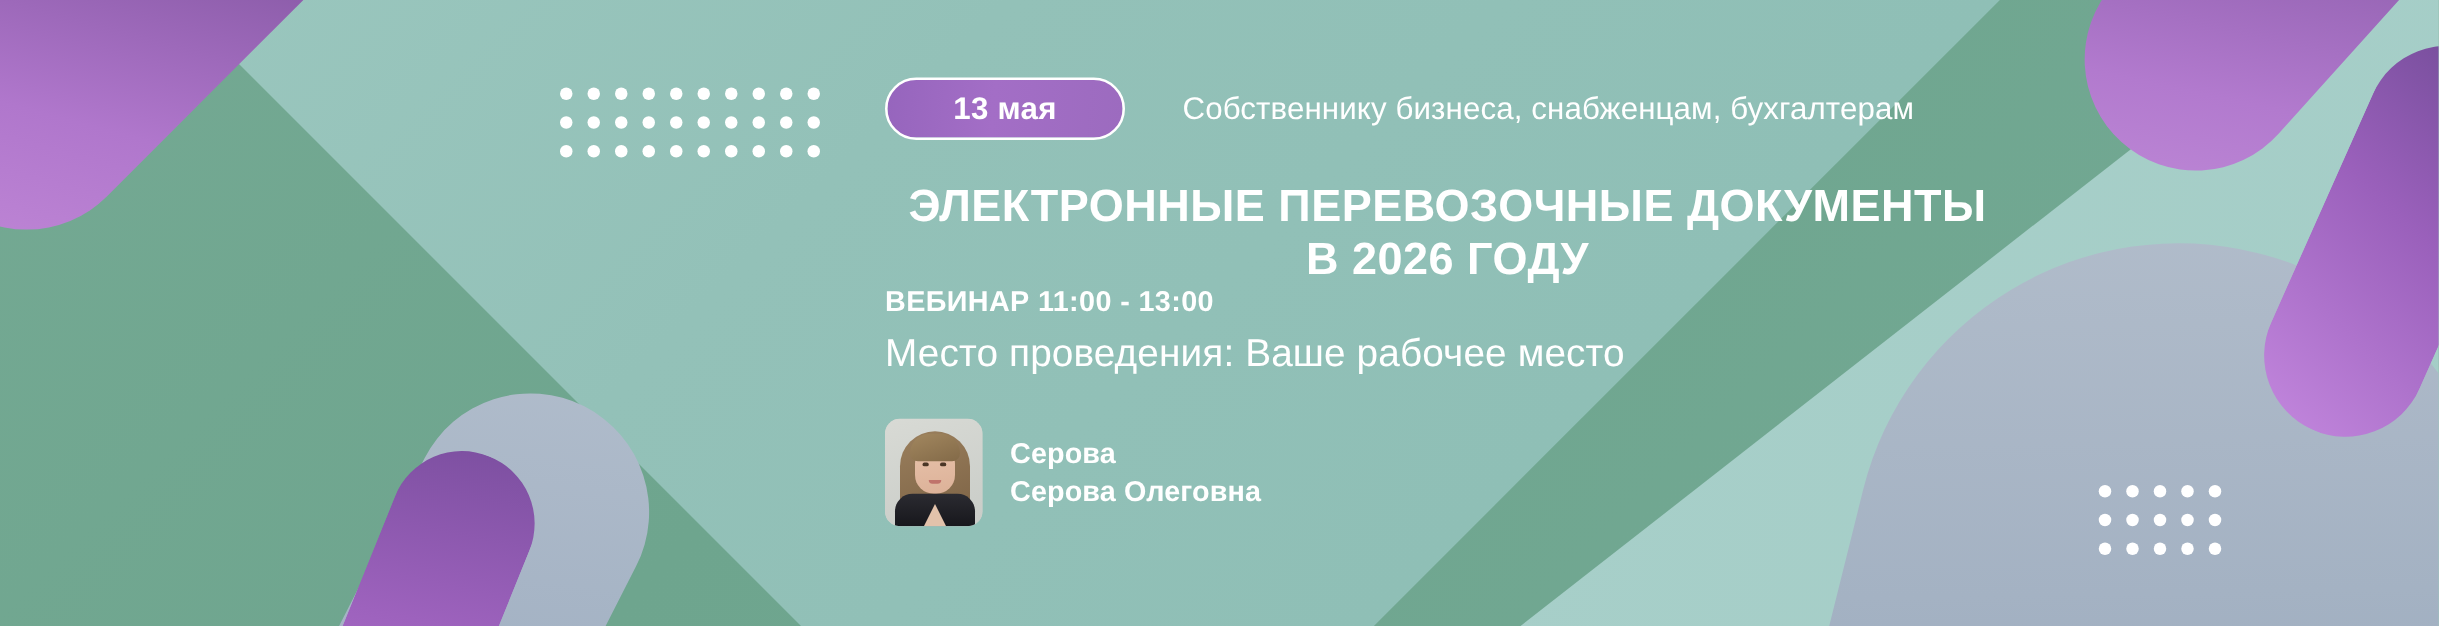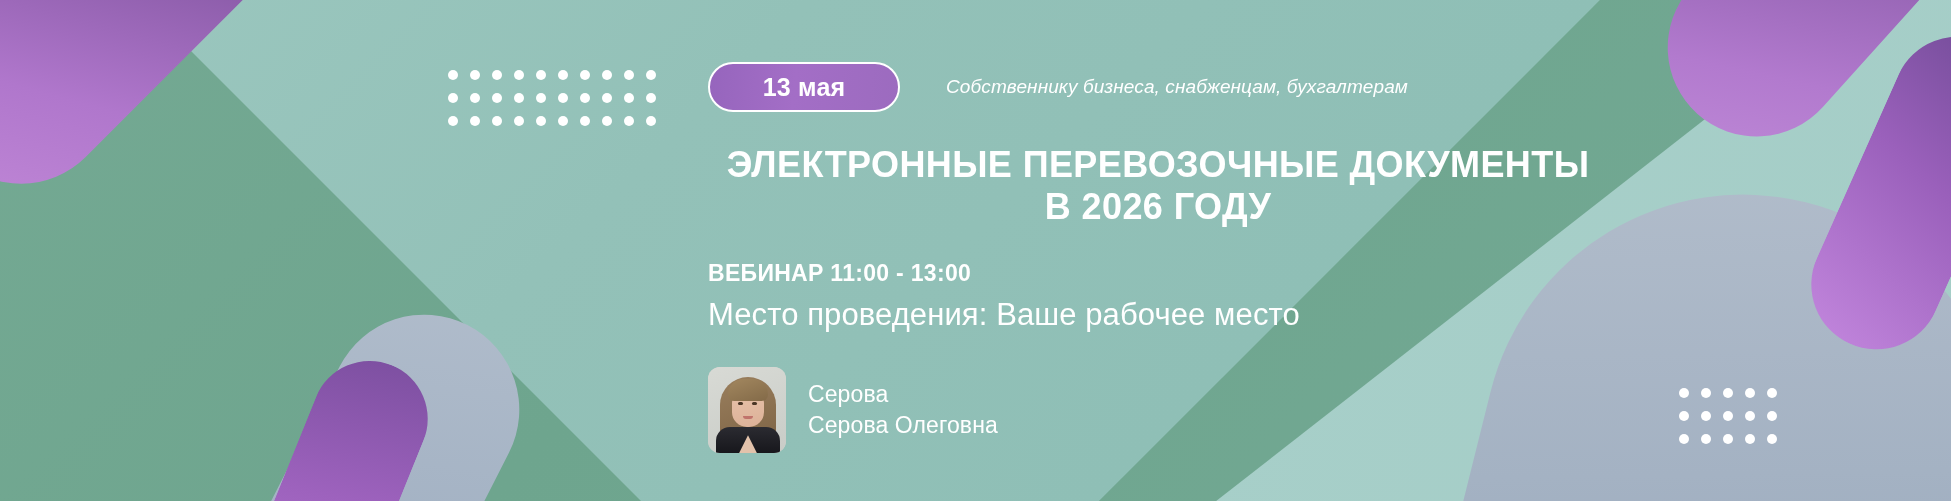--- a/index.html
+++ b/index.html
@@ -183,41 +183,40 @@
     color: #ffffff;
     font-size: 25px;
     font-weight: 700;
     letter-spacing: 0.2px;
     line-height: 1;
     white-space: nowrap;
   }
 
   .audience {
     color: #ffffff;
-    font-size: 19px;
+    font-size: 25px;
     font-weight: 400;
     letter-spacing: 0.1px;
     white-space: nowrap;
-    font-style: italic;
   }
 
   .headline {
     margin-top: 26px;
     color: #ffffff;
     font-size: 36px;
     font-weight: 700;
     line-height: 1.17;
     letter-spacing: 0.4px;
     text-transform: uppercase;
     max-width: 900px;
     text-align: center;
   }
 
   .webinar-time {
-    margin-top: 32px;
+    margin-top: 0;
     color: #ffffff;
     font-size: 23px;
     font-weight: 700;
     letter-spacing: 0.3px;
     text-transform: uppercase;
   }
 
   .venue {
     margin-top: 10px;
     color: #ffffff;
@@ -296,21 +295,21 @@
     position: absolute;
     left: 31px; bottom: 0;
     width: 18px; height: 18px;
     background: #e2c2ab;
     clip-path: polygon(50% 0, 100% 100%, 0 100%);
   }
 
   .speaker-name {
     color: #ffffff;
     font-size: 23px;
-    font-weight: 400;
+    font-weight: 700;
     line-height: 1.35;
     letter-spacing: 0.1px;
   }
   .speaker-name .ln { display: block; }
 </style>
 </head>
 <body>
 
 <div class="banner">
 

